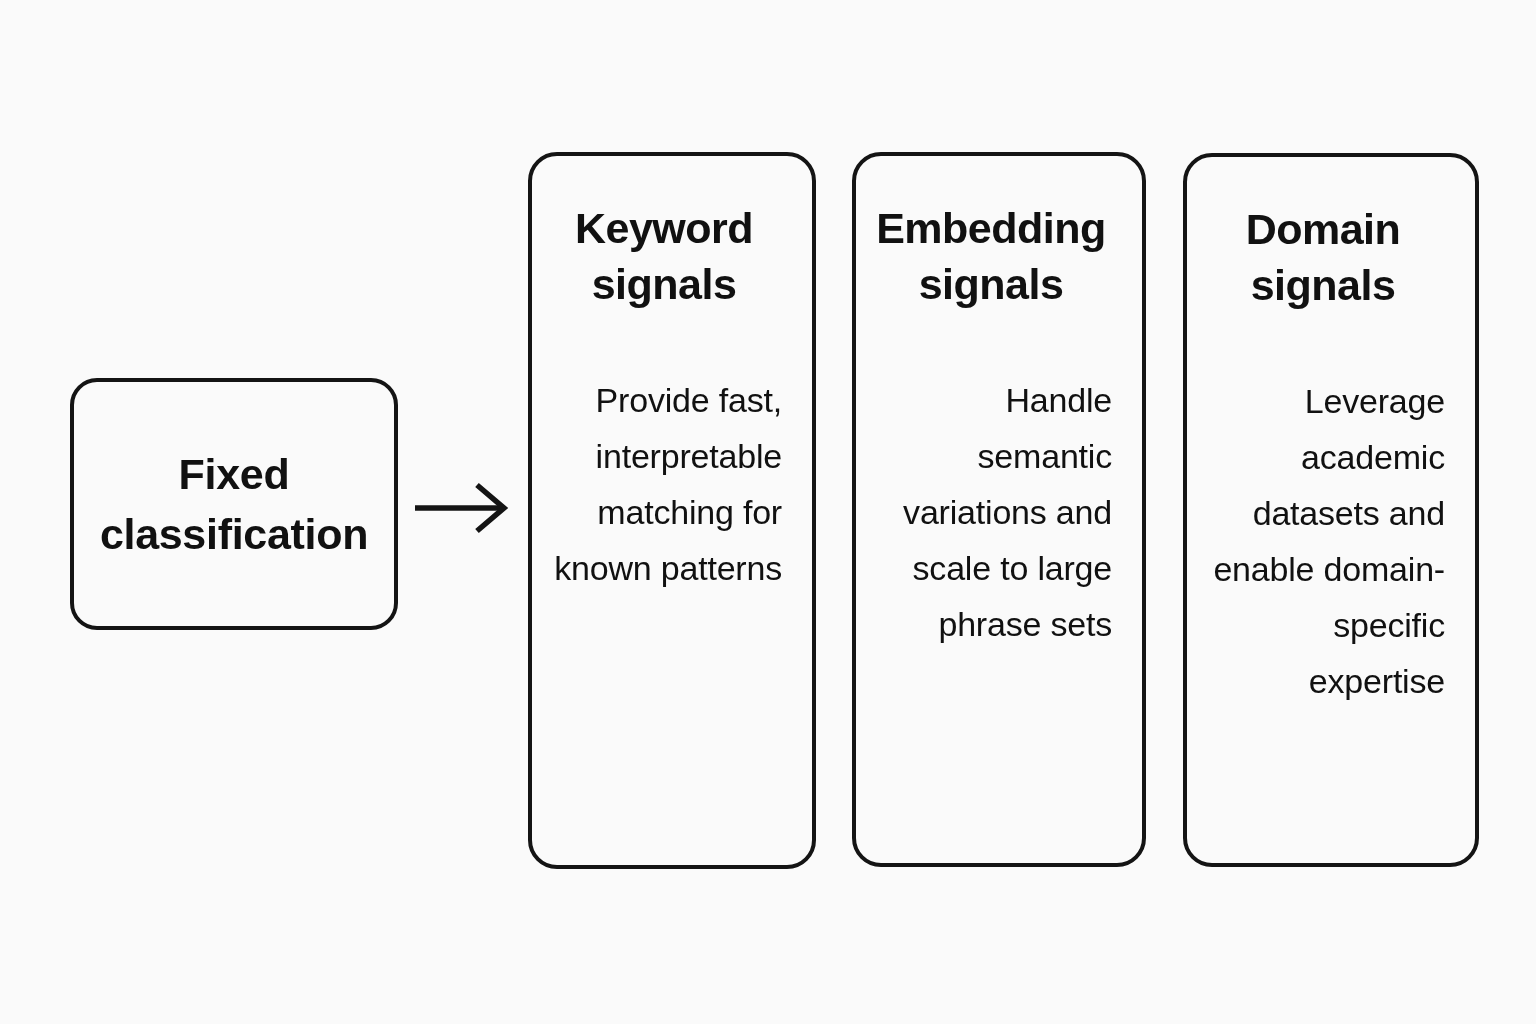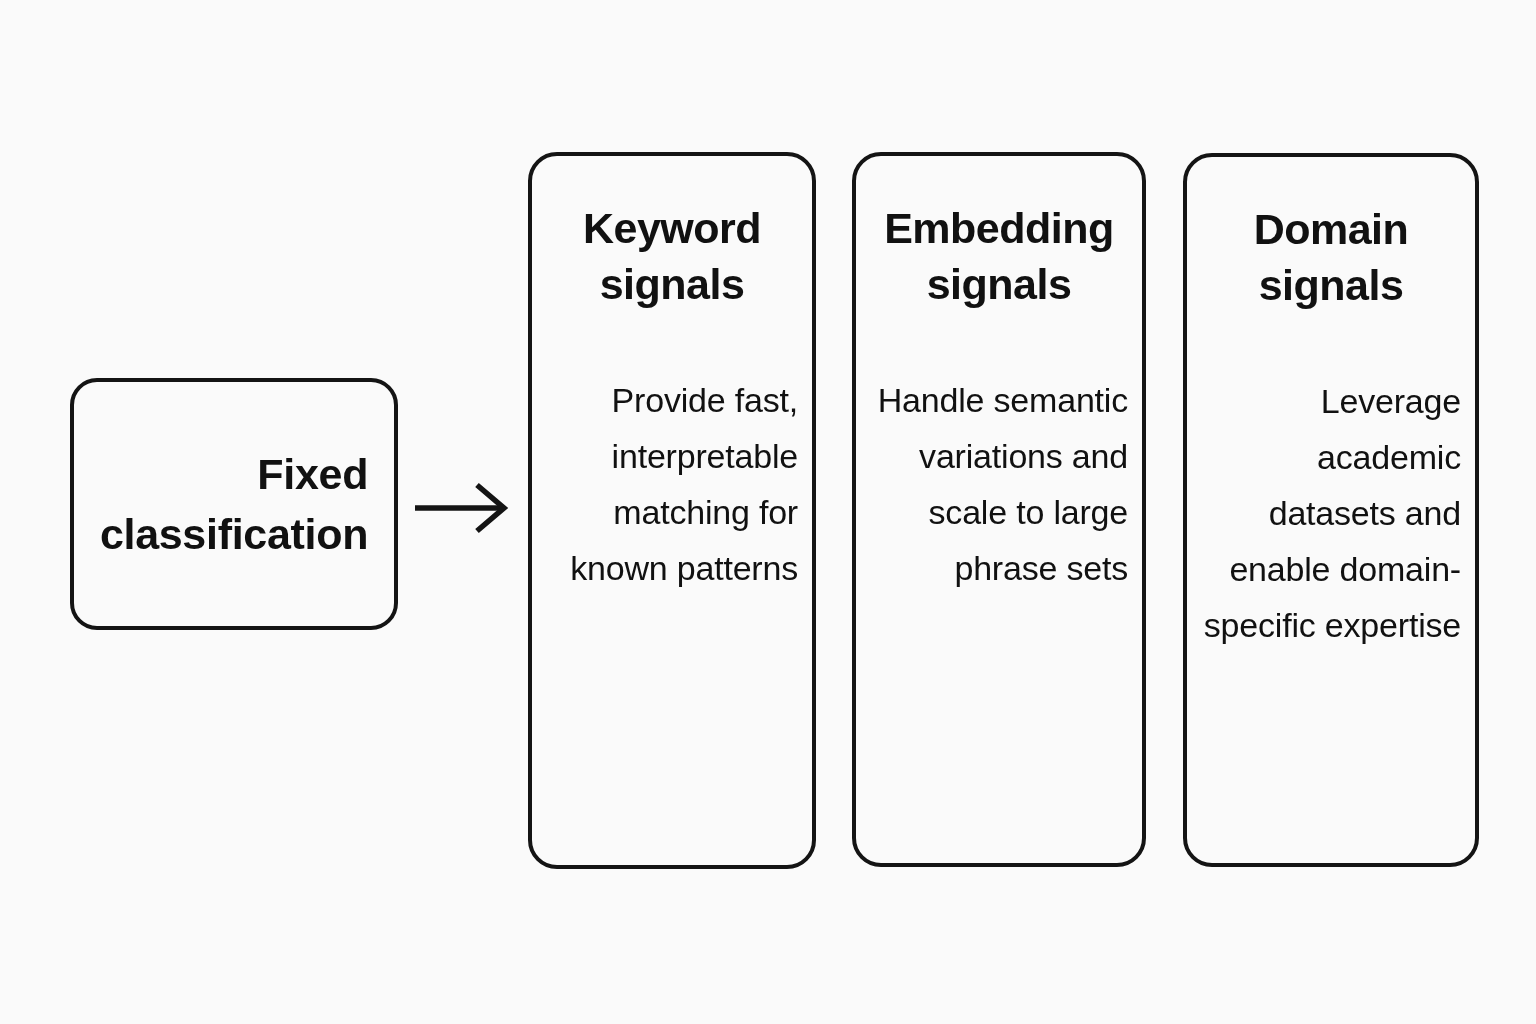--- a/index.html
+++ b/index.html
@@ -32,21 +32,21 @@
     border-radius: 27px;
     background: #FAFAFA;
     display: flex;
     align-items: center;
     justify-content: center;
   }
   .source-label {
     font-size: 43px;
     font-weight: bold;
     line-height: 60px;
-    text-align: right;
+    text-align: center;
     letter-spacing: -0.3px;
     white-space: pre-line;
   }
 
   
   .connector {
     position: absolute;
     left: 408px;
     top: 470px;
     width: 110px;
@@ -55,21 +55,21 @@
 
   
   .card {
     position: absolute;
     box-sizing: border-box;
     border: 4px solid #141414;
     border-radius: 29px;
     background: #FAFAFA;
     padding-top: 44px;
     padding-left: 14px;
-    padding-right: 14px;
+    padding-right: 30px;
   }
   .card-1 { left: 528px;  top: 152px; width: 288px; height: 717px; }
   .card-2 { left: 852px;  top: 152px; width: 294px; height: 715px; }
   .card-3 { left: 1183px; top: 153px; width: 296px; height: 714px; }
 
   .card-title {
     font-size: 43px;
     font-weight: bold;
     line-height: 56px;
     text-align: center;

